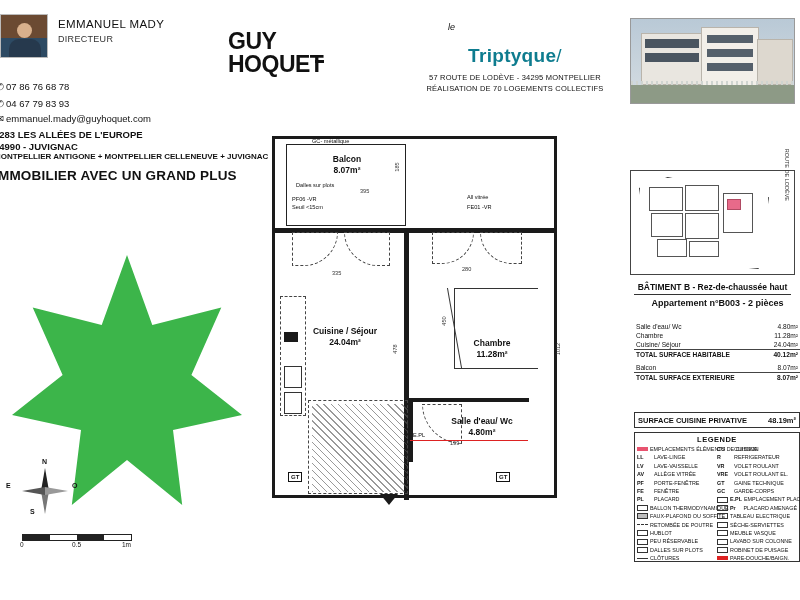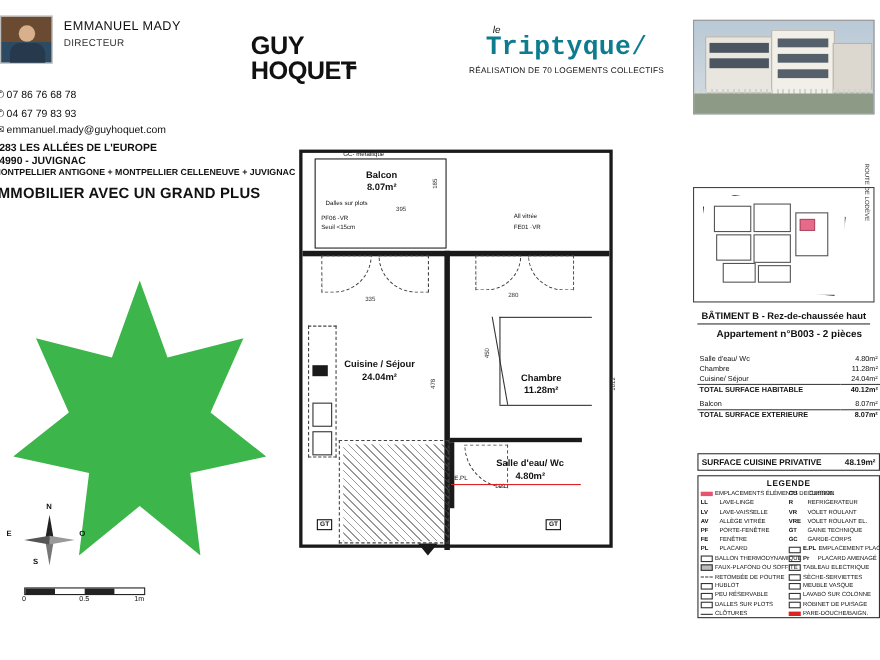--- a/index.html
+++ b/index.html
@@ -45,21 +45,21 @@
   #brand { left:228px; top:30px; width:120px; text-align:left; }
   #brand .l1, #brand .l2 { font-size:23px; font-weight:bold; letter-spacing:-.5px; line-height:23px; }
   #brand .l2 { position:relative; display:inline-block; }
   #brand .l2 .bar {
     position:absolute; right:-1px; top:7px; width:9px; height:3px; background:#111;
   }
 
   
   #triptyque { left:400px; top:22px; width:230px; text-align:center; }
   #tri-le { font-size:9px; font-style:italic; color:#111; position:absolute; left:48px; top:0;text-align:center; }
-  #tri-name { font-size:24px; font-weight:bold; color:#0e7c8f; letter-spacing:.3px; margin-top:8px;font-family:Liberation Mono, monospace; }
+  #tri-name { font-size:19px; font-weight:bold; color:#0e7c8f; letter-spacing:.3px; margin-top:23px; }
   #tri-name .slash { color:#0e7c8f; font-weight:normal; }
   #tri-addr { font-size:7.5px; letter-spacing:.2px; margin-top:6px; }
   #tri-sub { font-size:7.5px; letter-spacing:.2px; margin-top:2px; }
 
   
   #building-photo {
     left:630px; top:18px; width:165px; height:86px;
     border:1px solid #999; overflow:hidden; background:#9fb4c4;
   }
   #building-photo .sky { position:absolute; inset:0; background:linear-gradient(#b9c9d6,#d6dde2); }
@@ -207,20 +207,21 @@
 <div class="abs" id="slogan">IMMOBILIER AVEC UN GRAND PLUS</div>
 
 <div class="abs" id="brand">
   <div class="l1">GUY</div>
   <div class="l2"><span>HOQUET</span><span class="bar"></span></div>
 </div>
 
 <div class="abs" id="triptyque">
   <div id="tri-le">le</div>
   <div id="tri-name"><span>Triptyque</span><span class="slash">/</span></div>
+  <div id="tri-addr">57 ROUTE DE LODÈVE  -  34295 MONTPELLIER</div>
   <div id="tri-sub">RÉALISATION DE 70 LOGEMENTS COLLECTIFS</div>
 </div>
 
 <div class="abs" id="building-photo">
   <div class="sky"></div>
   <div class="blk1"></div>
     <div class="blk2"></div>
     <div class="blk3"></div>
   <div class="dark1"></div>
     <div class="dark2"></div>

